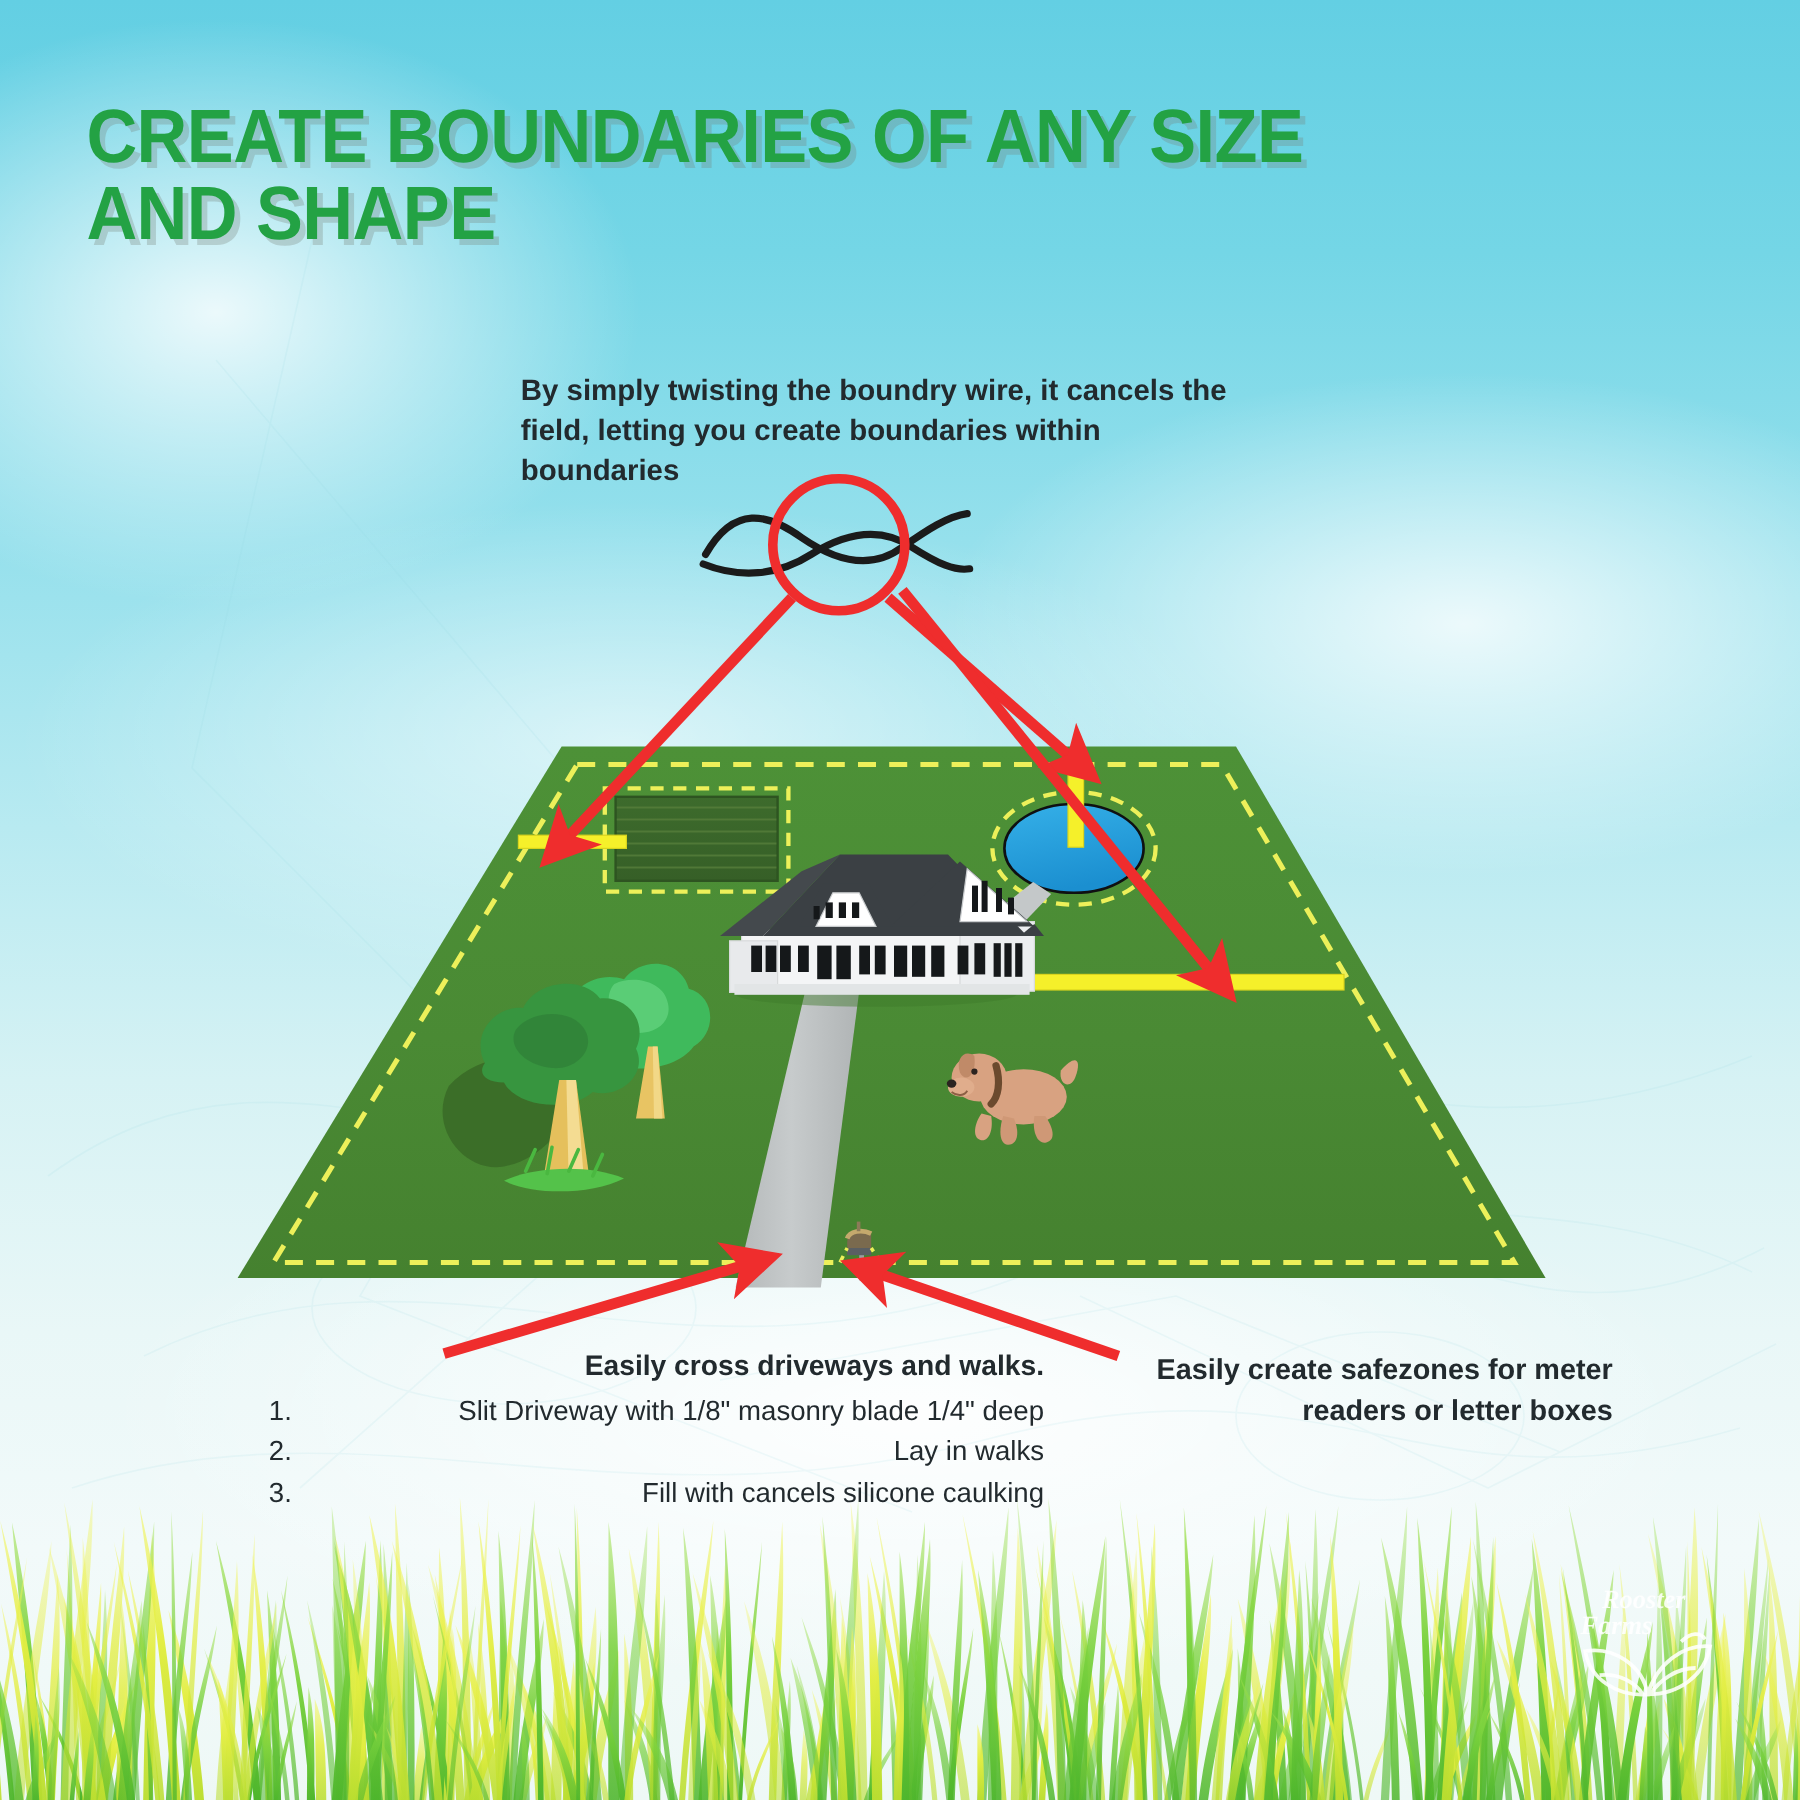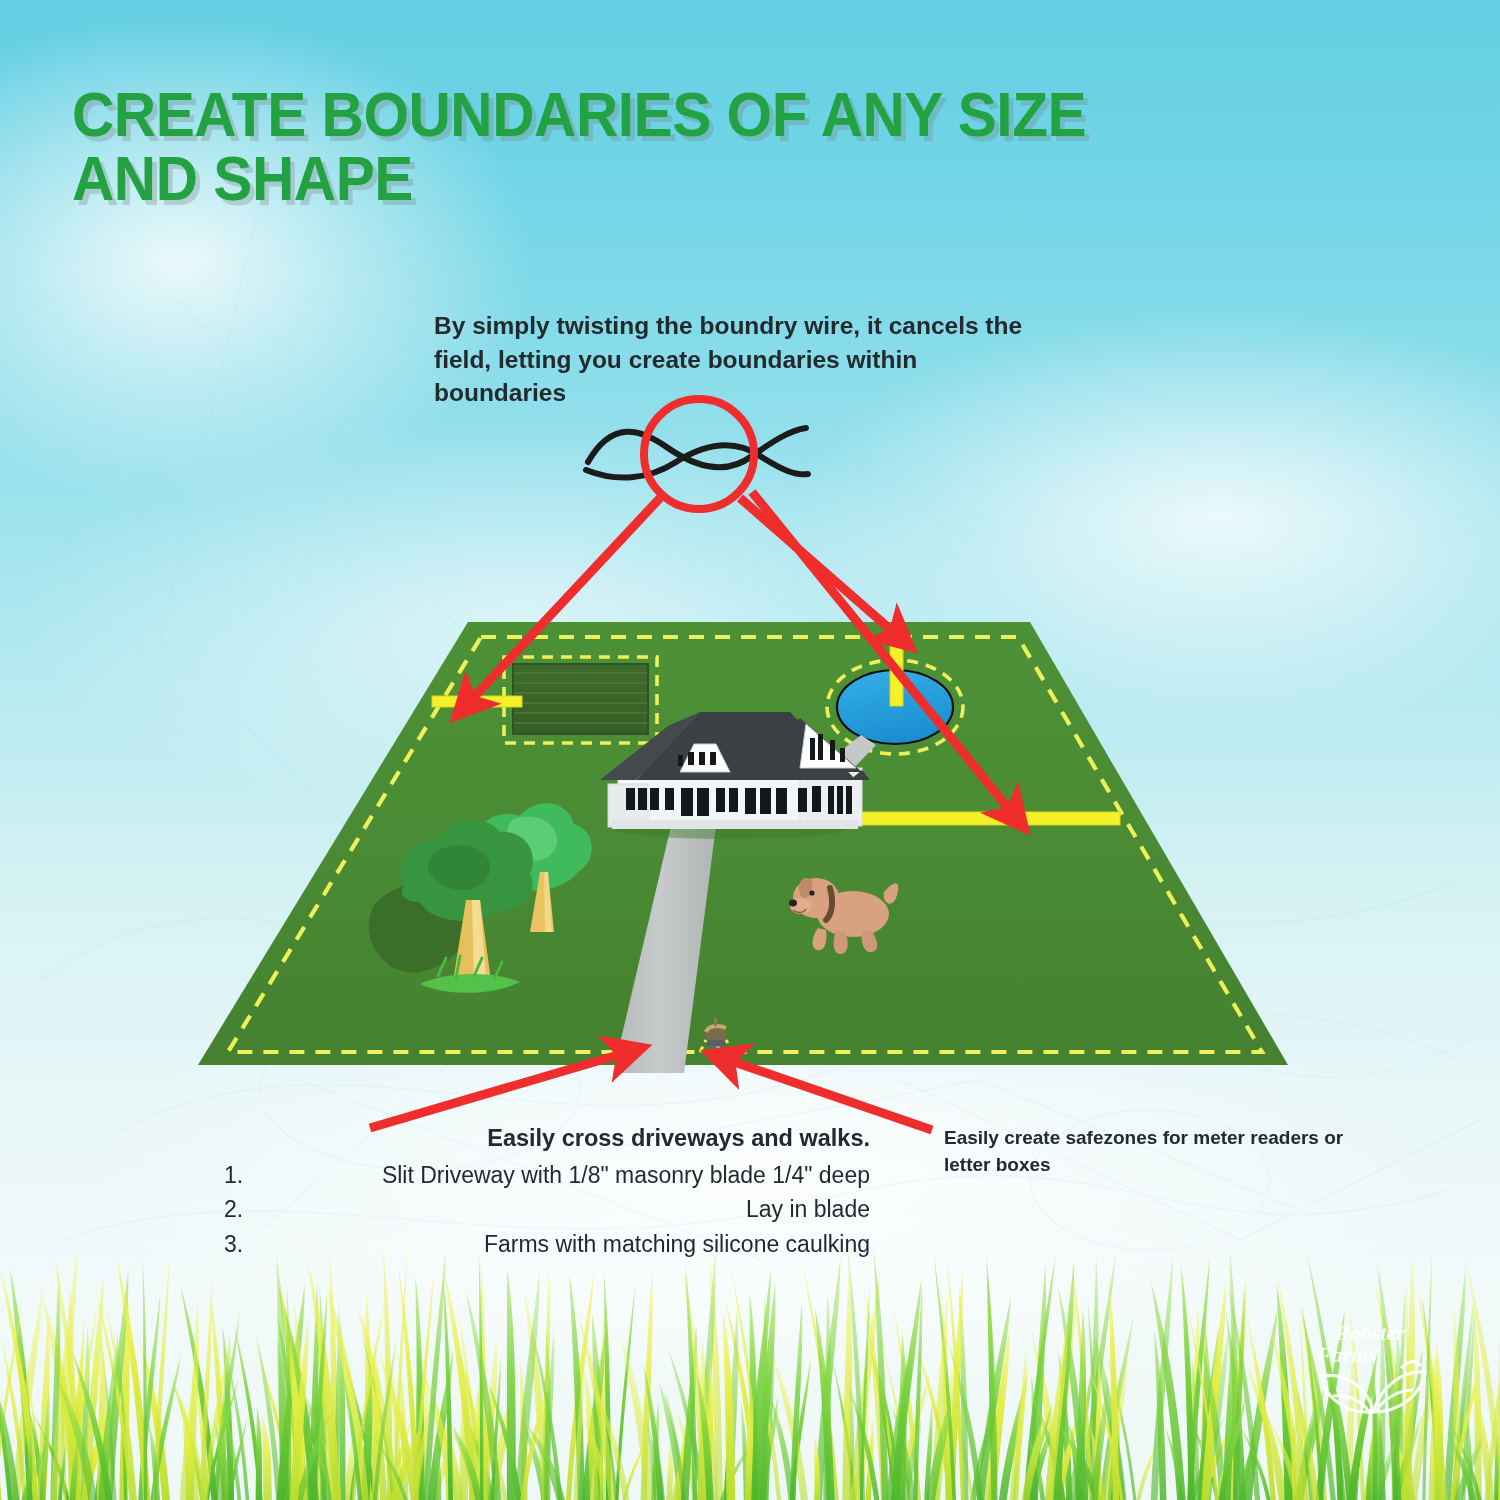--- a/index.html
+++ b/index.html
@@ -92,22 +92,23 @@
     position:relative;
     padding-left:30px;
   }
   #callout-driveway ol li::before {
     content:counter(step) ".";
     position:absolute; left:0; top:0;
   }
   #callout-safezone {
     left:944px; top:1125px;
     width:400px;
-    font-size:19px;
+    font-size:24px;
     line-height:1.40;
+    text-align:right;
   }
 
   
   #scene { position:absolute; left:0; top:0; }
 
   
   #grass { position:absolute; left:0; bottom:0; width:1500px; height:270px; }
 
   
   #logo {
@@ -353,22 +354,22 @@
     <line x1="932" y1="1130" x2="734" y2="1062" marker-end="url(#redArrow)"></line>
   </g>
 </svg>
 
 <div class="callout" id="callout-top">By simply twisting the boundry wire, it cancels the field, letting you create boundaries within boundaries</div>
 
 <div class="callout" id="callout-driveway">
   <div class="cd-head">Easily cross driveways and walks.</div>
   <ol>
     <li>Slit Driveway with 1/8" masonry blade 1/4" deep</li>
-    <li>Lay in blade</li>
-    <li>Farms with matching silicone caulking</li>
+    <li>Lay in walks</li>
+    <li>Fill with cancels silicone caulking</li>
   </ol>
 </div>
 
 <div class="callout" id="callout-safezone">Easily create safezones for meter readers or letter boxes</div>
 
 <svg id="grass" width="1500" height="270" viewBox="0 0 1500 270" preserveAspectRatio="none">
   <defs>
     <linearGradient id="bladeA" x1="0" y1="0" x2="0" y2="1">
       <stop offset="0%" stop-color="#9fe04a" stop-opacity="0.55"></stop>
       <stop offset="45%" stop-color="#7ad23e"></stop>

